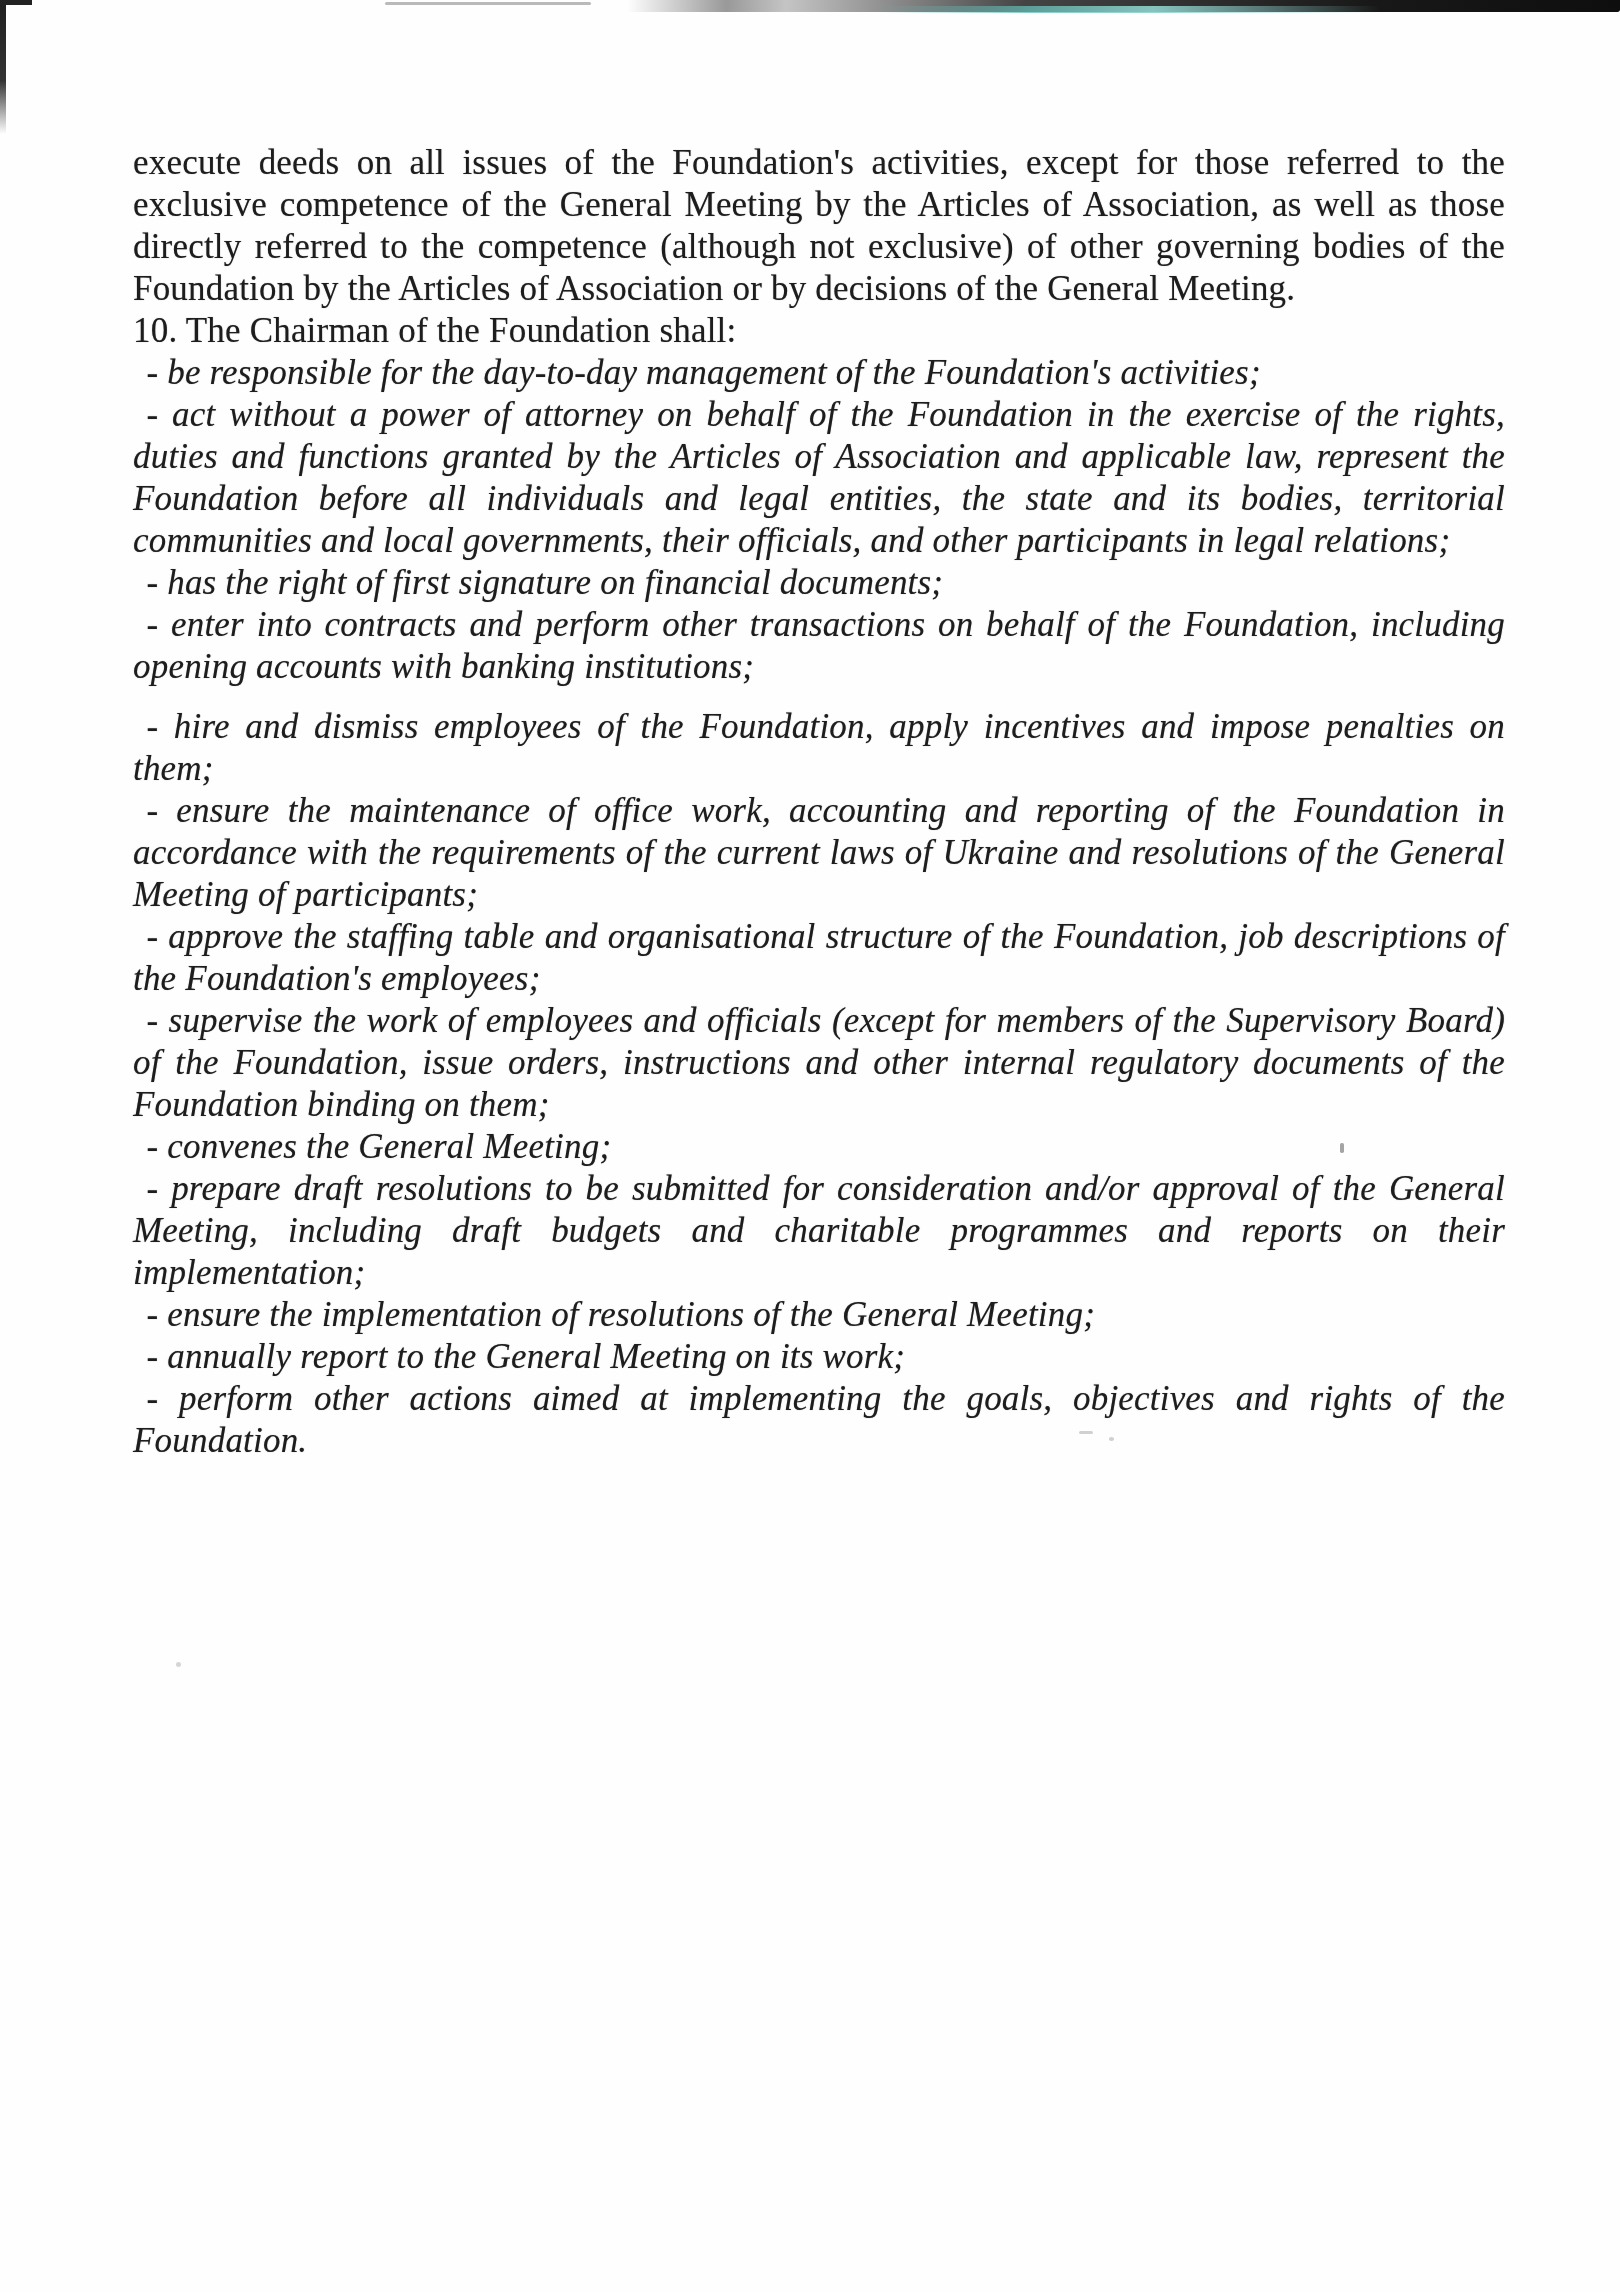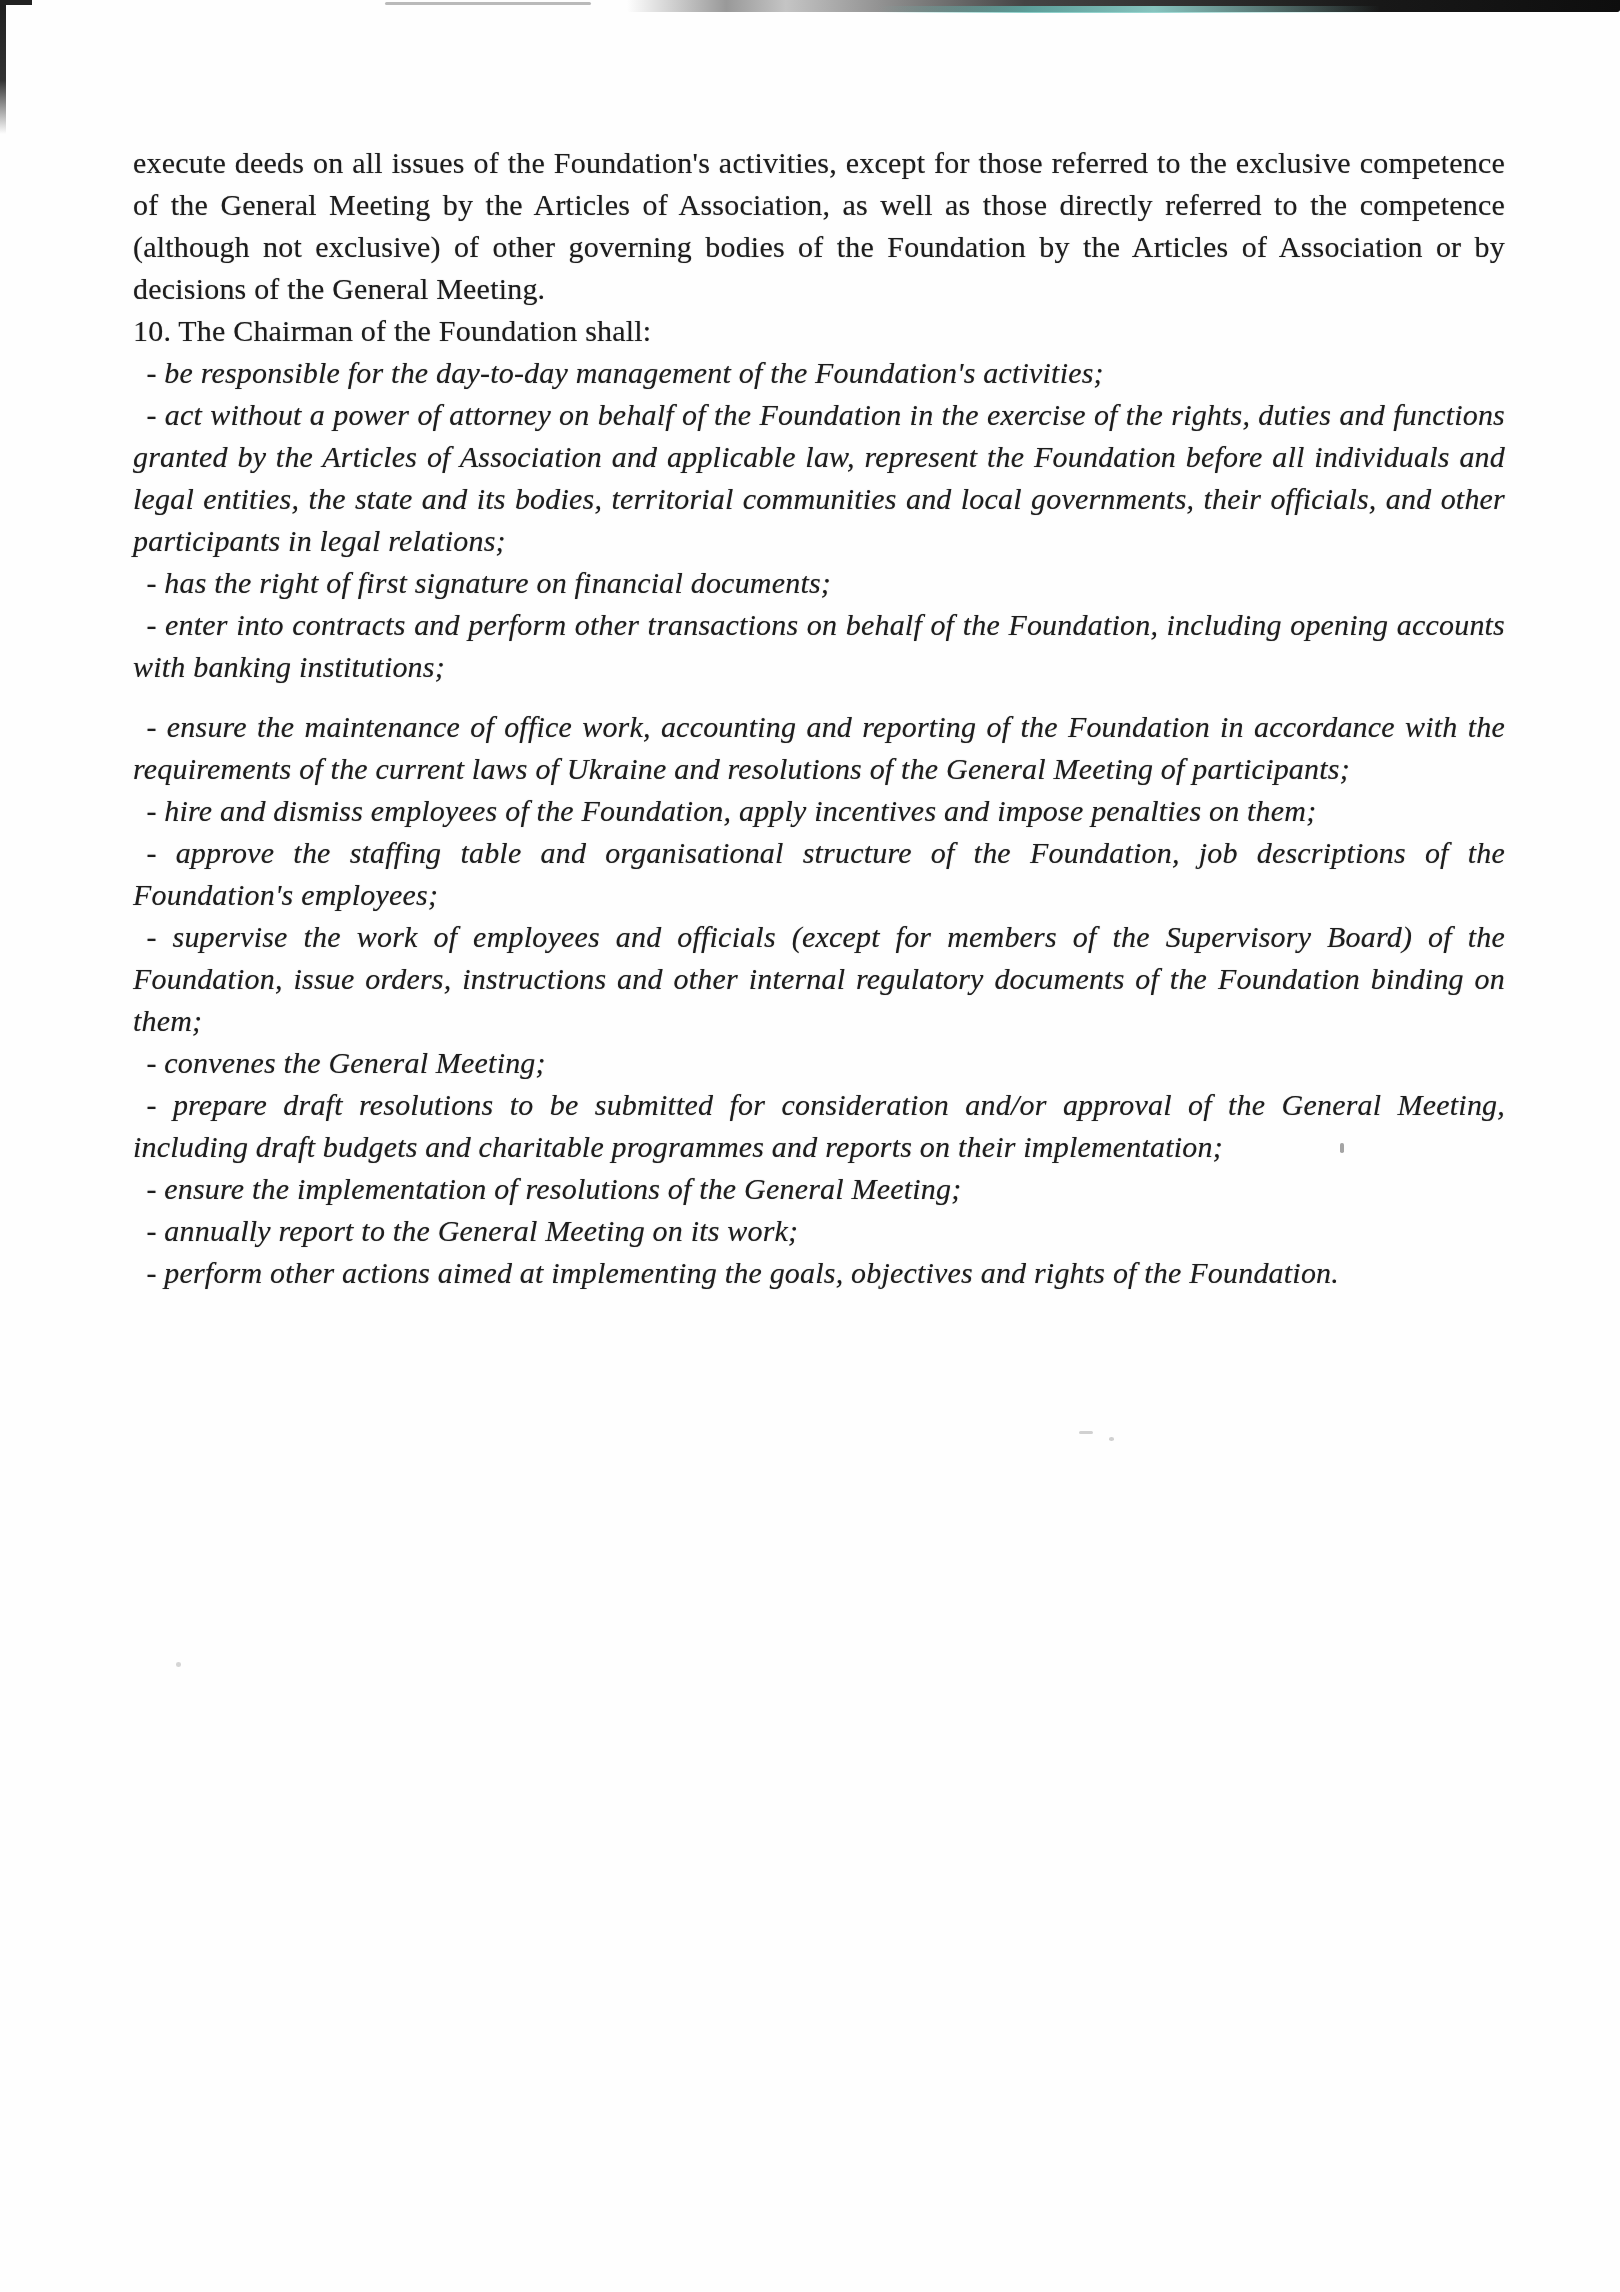--- a/index.html
+++ b/index.html
@@ -67,21 +67,21 @@
   .speck.s1 { left: 1340px; top: 1143px; width: 3.6px; height: 9.9px; border-radius: 1.8px; }
   .speck.s2 { left: 1079px; top: 1431px; width: 14.3px; height: 2.7px; border-radius: 1.8px; opacity: .5; }
   .speck.s3 { left: 1109px; top: 1437px; width: 4.5px; height: 3.6px; opacity: .5; }
   .speck.s4 { left: 176px; top: 1662px; width: 5.4px; height: 4.5px; opacity: .45; }
   
   .content {
     position: absolute;
     left: 133px;
     top: 142px;
     width: 1372px;
-    font-size: 30px;
+    font-size: 35px;
     line-height: 42px;
     text-align: justify;
     letter-spacing: 0.2px;
     text-shadow: 0 0 0.9px rgba(25,25,25,0.5);
   }
   .content p { margin: 0; }
   .heading { margin-top: 19px; }
   .bullet { margin-top: 19px; text-indent: 13.4px; font-style: italic; }
   #bullet-list .bullet:nth-child(5) { margin-top: 18px; }
 </style>
@@ -101,22 +101,22 @@
   <div class="speck s4"></div>
 
   <div class="content">
     <p class="intro">execute deeds on all issues of the Foundation's activities, except for those referred to the exclusive competence of the General Meeting by the Articles of Association, as well as those directly referred to the competence (although not exclusive) of other governing bodies of the Foundation by the Articles of Association or by decisions of the General Meeting.</p>
     <p class="heading">10. The Chairman of the Foundation shall:</p>
     <div id="bullet-list">
         <p class="bullet">- be responsible for the day-to-day management of the Foundation's activities;</p>
         <p class="bullet">- act without a power of attorney on behalf of the Foundation in the exercise of the rights, duties and functions granted by the Articles of Association and applicable law, represent the Foundation before all individuals and legal entities, the state and its bodies, territorial communities and local governments, their officials, and other participants in legal relations;</p>
         <p class="bullet">- has the right of first signature on financial documents;</p>
         <p class="bullet">- enter into contracts and perform other transactions on behalf of the Foundation, including opening accounts with banking institutions;</p>
+        <p class="bullet">- hire and dismiss employees of the Foundation, apply incentives and impose penalties on them;</p>
         <p class="bullet">- ensure the maintenance of office work, accounting and reporting of the Foundation in accordance with the requirements of the current laws of Ukraine and resolutions of the General Meeting of participants;</p>
-        <p class="bullet">- hire and dismiss employees of the Foundation, apply incentives and impose penalties on them;</p>
         <p class="bullet">- approve the staffing table and organisational structure of the Foundation, job descriptions of the Foundation's employees;</p>
         <p class="bullet">- supervise the work of employees and officials (except for members of the Supervisory Board) of the Foundation, issue orders, instructions and other internal regulatory documents of the Foundation binding on them;</p>
         <p class="bullet">- convenes the General Meeting;</p>
         <p class="bullet">- prepare draft resolutions to be submitted for consideration and/or approval of the General Meeting, including draft budgets and charitable programmes and reports on their implementation;</p>
         <p class="bullet">- ensure the implementation of resolutions of the General Meeting;</p>
         <p class="bullet">- annually report to the General Meeting on its work;</p>
         <p class="bullet">- perform other actions aimed at implementing the goals, objectives and rights of the Foundation.</p>
       </div>
   </div>
 

